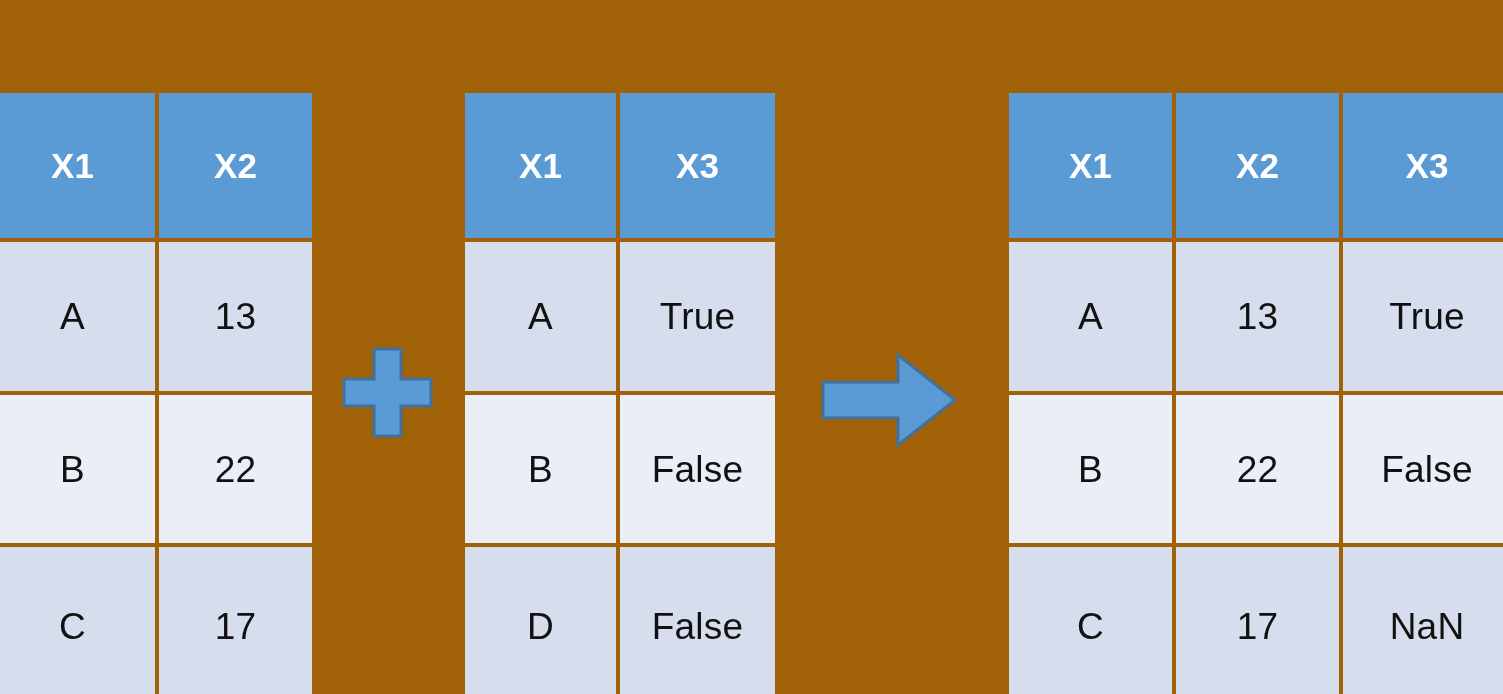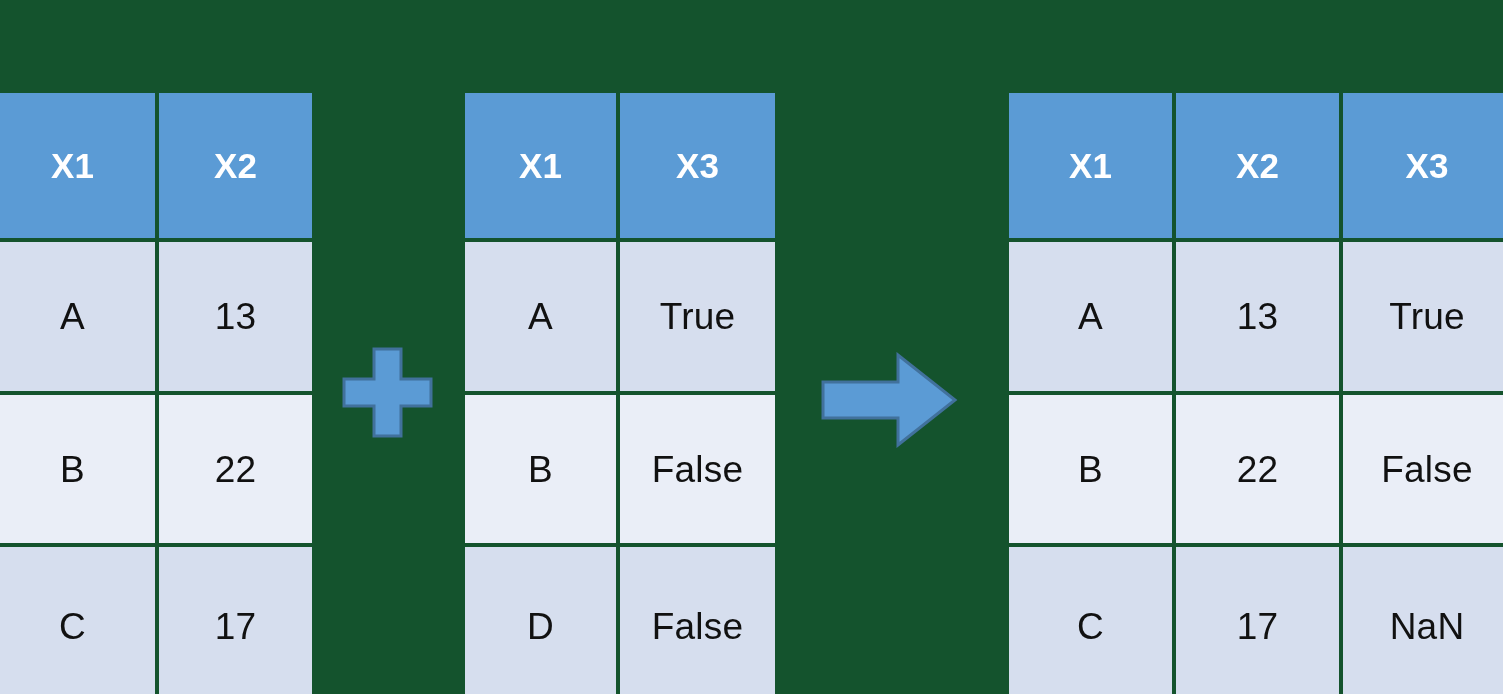--- a/index.html
+++ b/index.html
@@ -4,21 +4,21 @@
 <style>
   html, body {
     margin: 0;
     padding: 0;
     background: #000000;
   }
   #canvas {
     position: relative;
     width: 1503px;
     height: 694px;
-    background: #14532d;
+    background: #a16207;
     overflow: hidden;
     font-family: "Liberation Sans", sans-serif;
   }
 
   
   .tbl {
     position: absolute;
     display: grid;
     box-sizing: border-box;
   }

